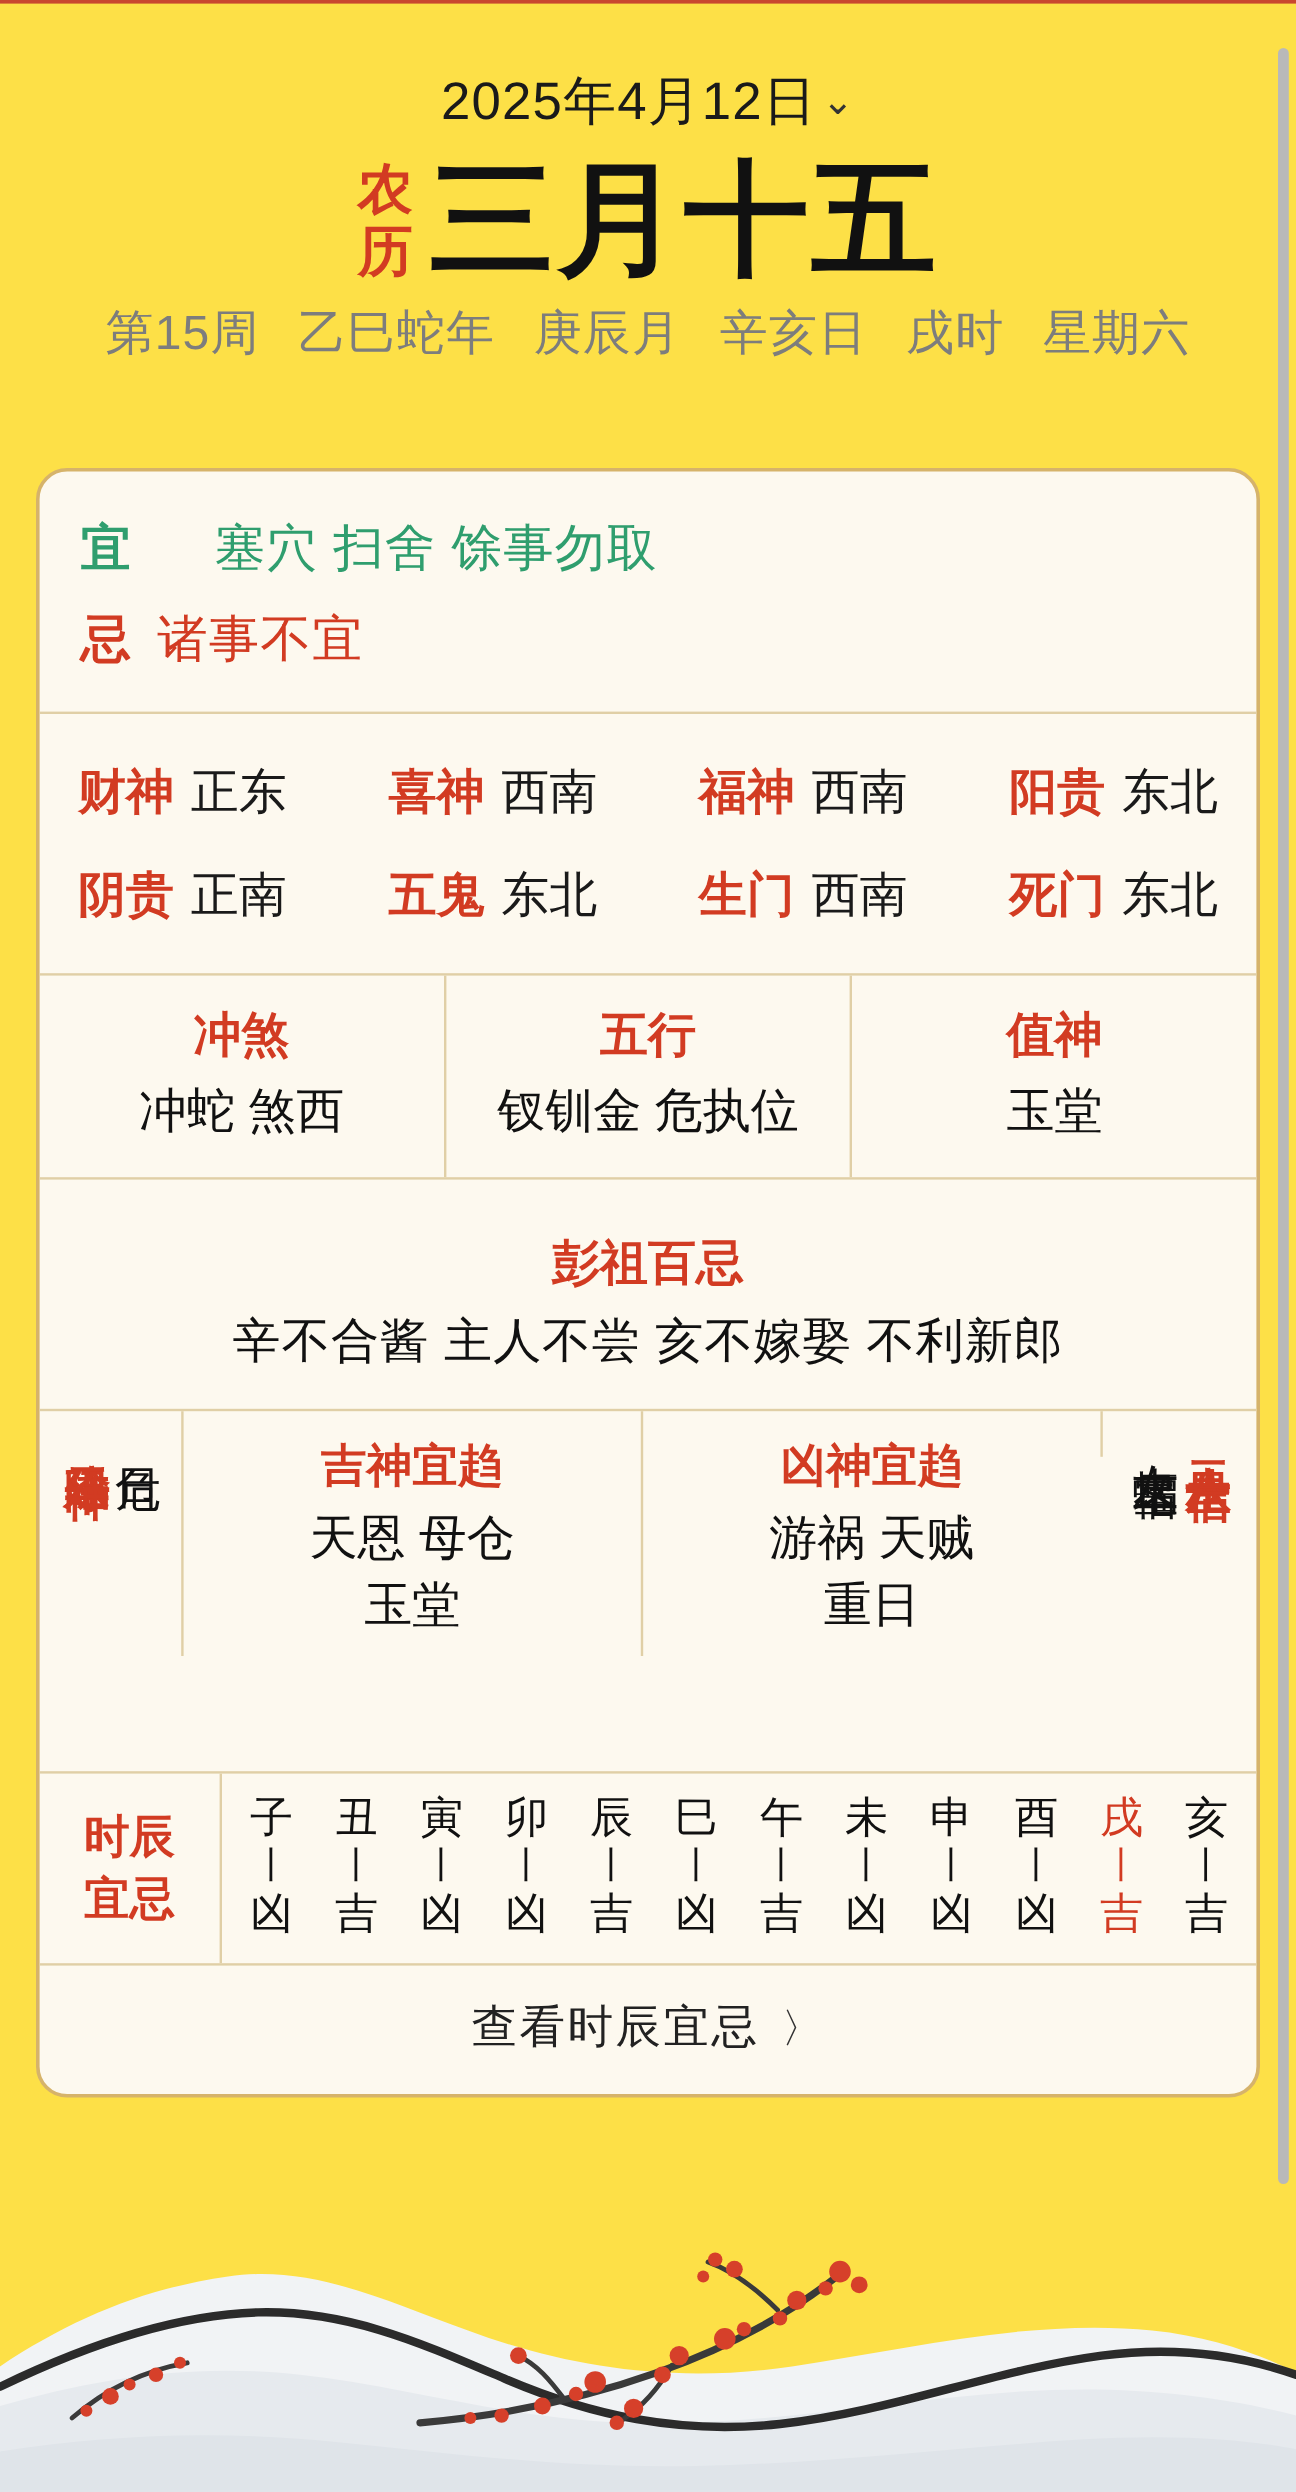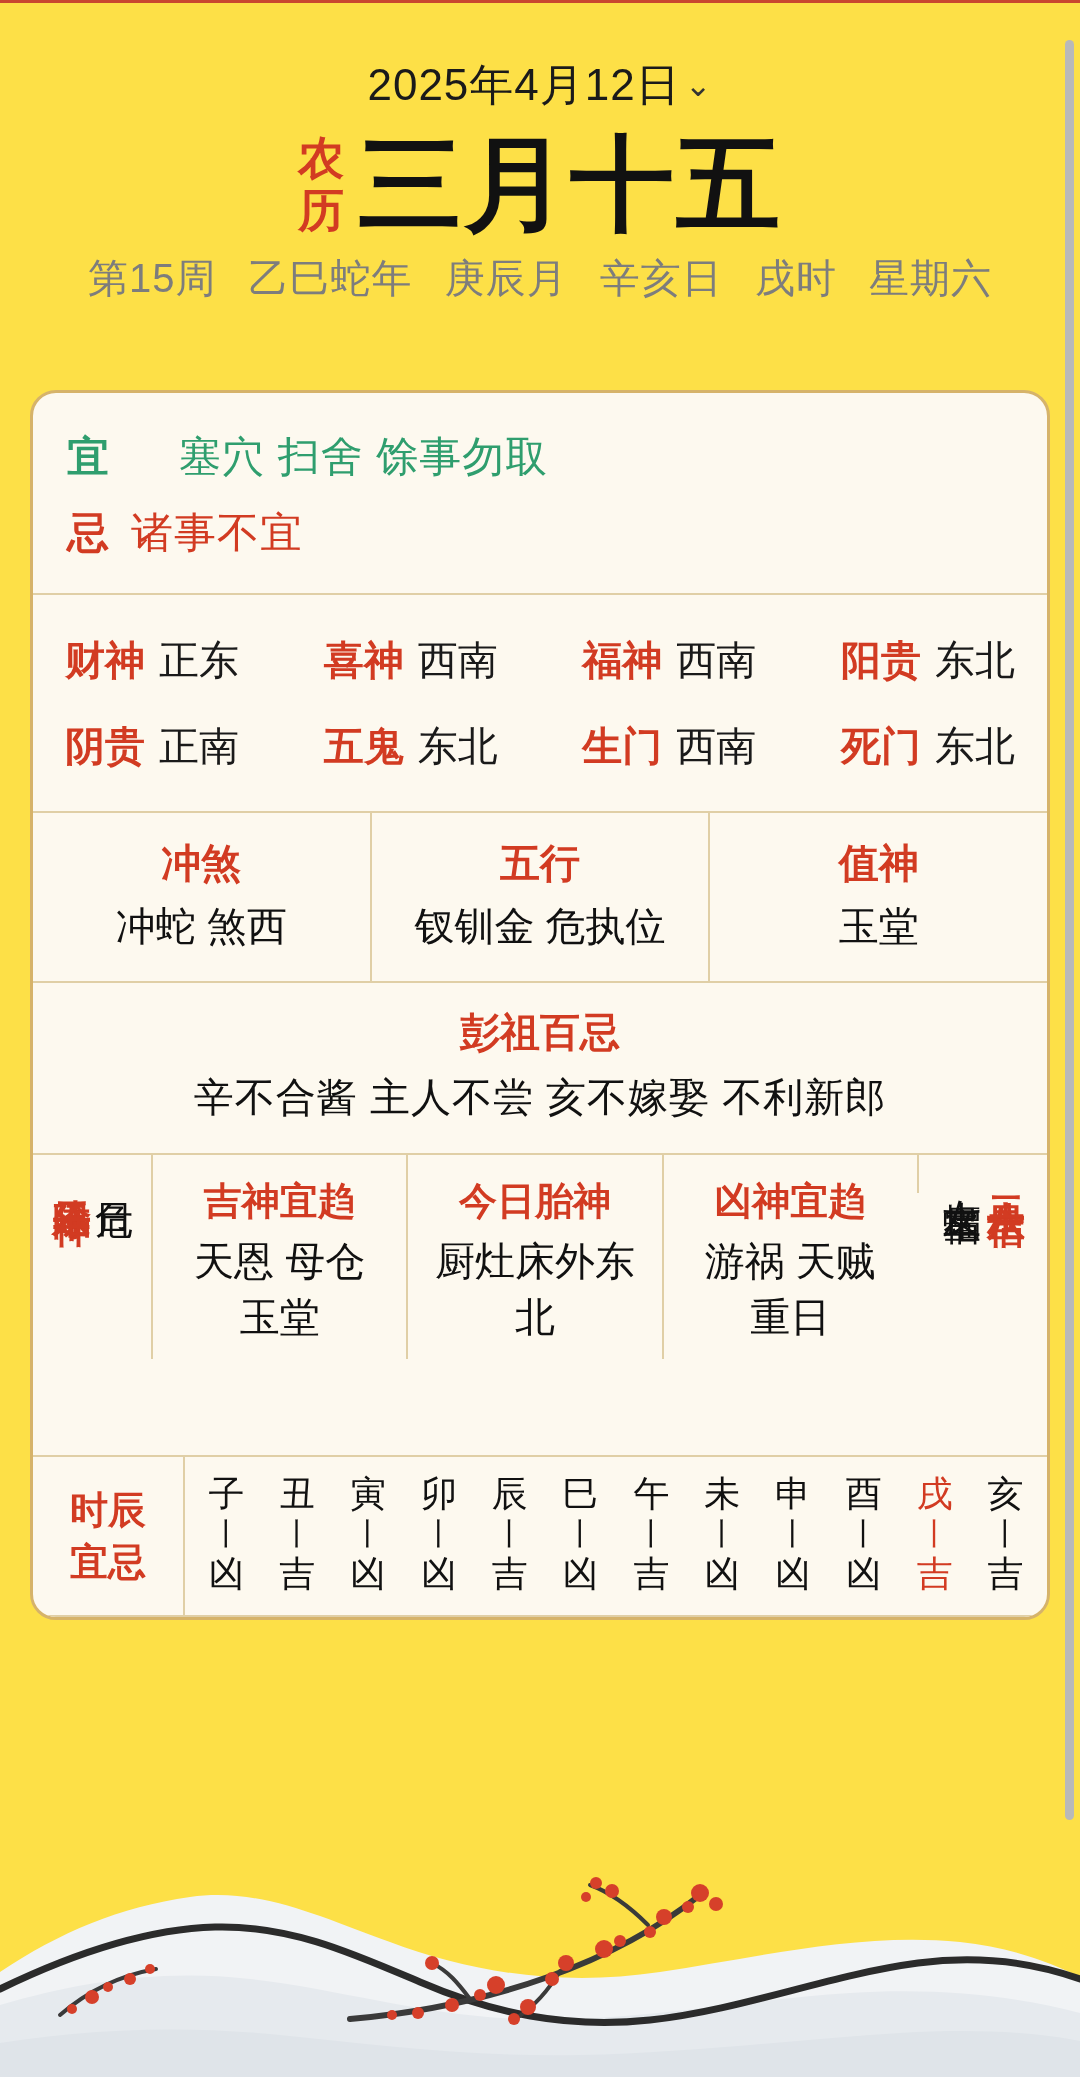--- a/index.html
+++ b/index.html
@@ -161,20 +161,21 @@
   .col-val {
     color: #111;
     font-size: 40px;
     line-height: 62px;
   }
 
   
   .pengzu {
     text-align: center;
     padding: 16px 10px 24px 10px;
+    margin-top: 21px;
   }
   .pengzu-title {
     color: #d23b22;
     font-size: 40px;
     font-weight: bold;
     line-height: 66px;
   }
   .pengzu-text {
     color: #111;
     font-size: 40px;
@@ -406,24 +407,20 @@
       <div class="cell cell-jc">
         <span class="vert jc-red">建除十二神</span>
         <span class="vert jc-black">危日</span>
       </div>
       <div class="cell cell-mid">
         <div class="cell-title">吉神宜趋</div>
         <div class="cell-body" style="white-space: pre-line;">天恩 母仓
 玉堂</div>
       </div>
       <div class="cell cell-mid">
-        <div class="cell-title">今日胎神</div>
-        <div class="cell-body">厨灶床外东北</div>
-      </div>
-      <div class="cell cell-mid">
         <div class="cell-title">凶神宜趋</div>
         <div class="cell-body" style="white-space: pre-line;">游祸 天贼
 重日</div>
       </div>
       <div class="cell cell-xiu">
         <span class="vert xiu-black">女土蝠宿星</span>
         <span class="vert xiu-red">二十八星宿</span>
       </div>
     </div>
 
@@ -493,20 +490,23 @@
         <div class="hour">
           <span>亥</span>
           <span class="bar">丨</span>
           <span>吉</span>
         </div>
       </div>
     </div>
 
     <div class="divider"></div>
 
+    <div class="more">
+      <span>查看时辰宜忌</span><span class="arrow">〉</span>
+    </div>
 
   </div>
 
   <div class="deco">
     <svg width="1080" height="320" viewBox="0 0 1080 320" xmlns="http://www.w3.org/2000/svg">
 
       <path d="M0,300 L0,215 C60,175 120,150 190,140 C260,130 320,160 390,185 C470,215 560,230 660,215 C760,200 860,175 960,185 C1010,190 1050,205 1080,220 L1080,320 L0,320 Z" fill="#f1f3f5"></path>
       <path d="M0,300 L0,248 C80,225 160,212 250,222 C340,232 420,258 520,262 C630,266 740,243 850,236 C940,230 1020,240 1080,256 L1080,320 L0,320 Z" fill="#e6eaee"></path>
 
       <path d="M0,232 C70,198 145,172 215,170 C290,168 352,196 420,225 C492,256 566,272 650,263 C742,253 828,218 918,206 C980,198 1035,206 1080,222" fill="none" stroke="#2b2b2b" stroke-width="7" stroke-linecap="round"></path>

